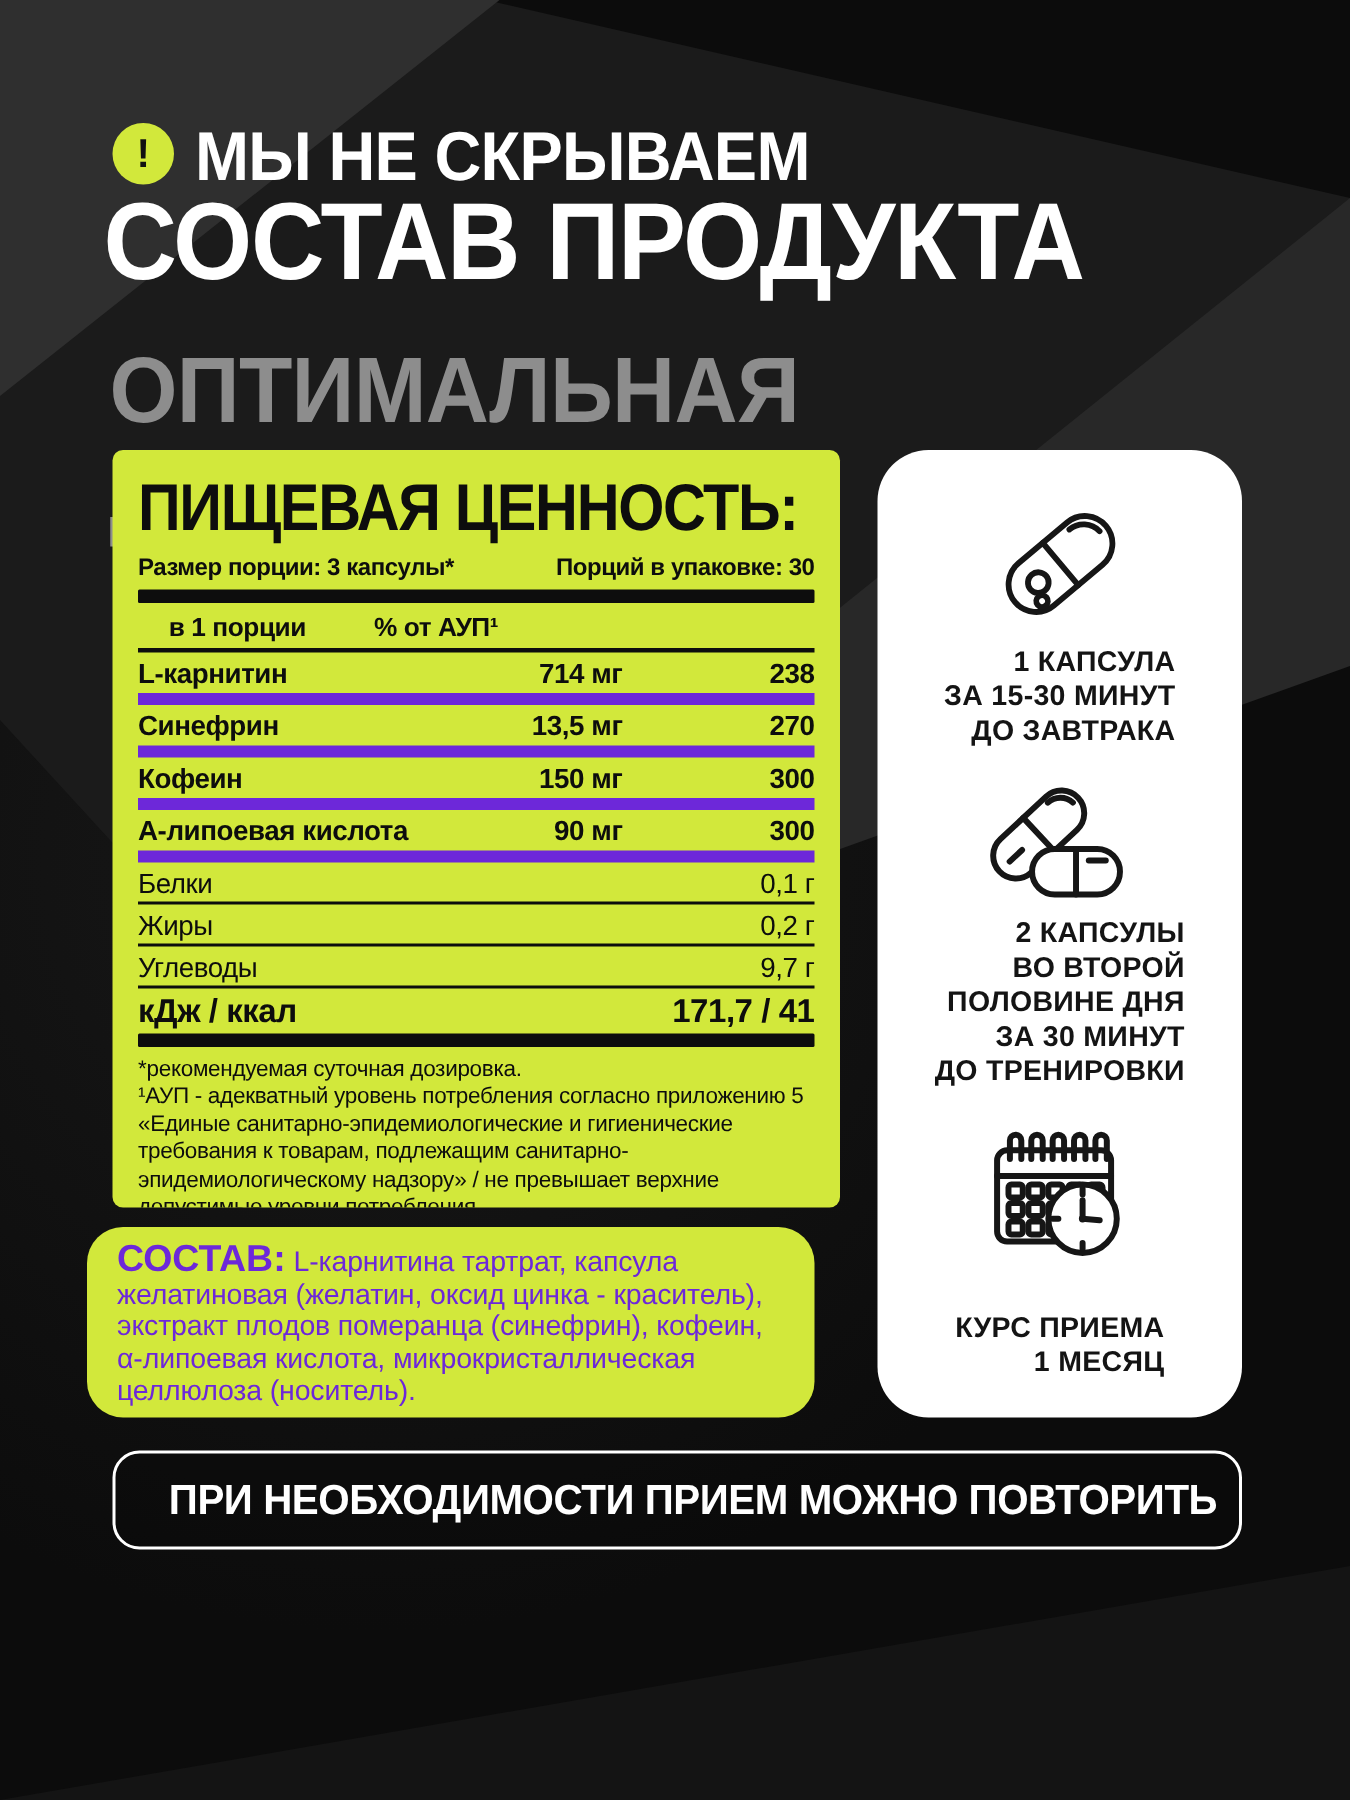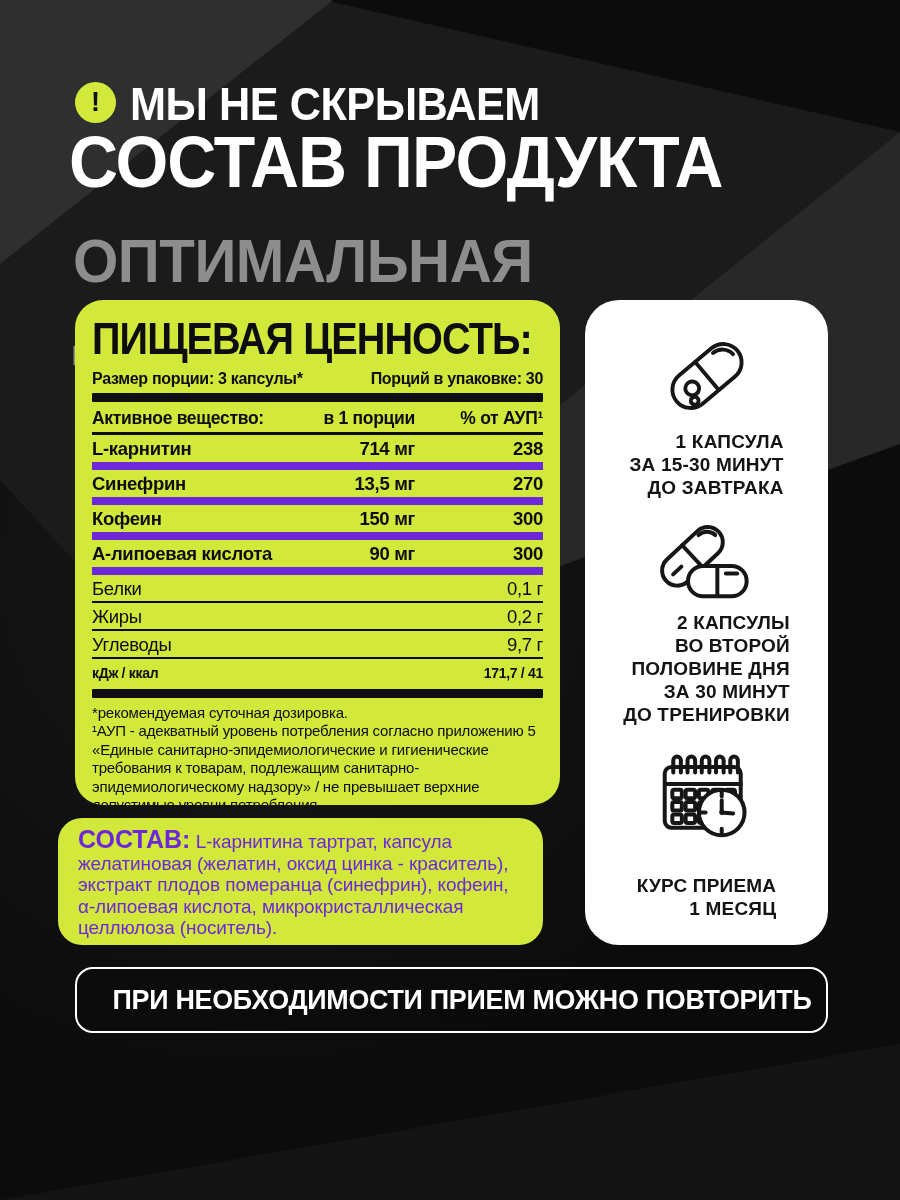--- a/index.html
+++ b/index.html
@@ -17,37 +17,37 @@
     background:var(--accent);display:flex;align-items:center;justify-content:center;
     color:#111;font-size:27px;font-weight:700;}
   .kicker{position:absolute;left:130px;top:77px;color:#fff;font-size:46px;font-weight:700;}
   .kicker>span{display:inline-block;transform:scaleX(.94);transform-origin:left;letter-spacing:-.5px;}
   .title{position:absolute;left:69px;top:120px;margin:0;color:#fff;font-size:73px;font-weight:700;}
   .title>span{display:inline-block;transform:scaleX(.93);transform-origin:left;letter-spacing:-1px;}
   .subtitle{position:absolute;left:73px;top:225px;color:#8d8d8d;font-size:62px;font-weight:700;}
   .subtitle>span{display:inline-block;transform:scaleX(.94);transform-origin:left;letter-spacing:-.5px;}
 
   
-  .nutrition-panel{position:absolute;left:75px;top:300px;width:485px;height:505px;border-radius:28px;
+  .nutrition-panel{position:absolute;left:75px;top:300px;width:485px;height:505px;border-radius:7px;
     background:var(--accent);color:#0d0d0d;padding:12px 17px;box-sizing:border-box;overflow:hidden;}
   .np-title{margin:2px 0 6px;font-size:44px;font-weight:700;white-space:nowrap;}
   .np-title>span{display:inline-block;transform:scaleX(.90);transform-origin:left;letter-spacing:-1px;}
   .serving-row{display:flex;justify-content:space-between;font-size:16px;font-weight:700;
     letter-spacing:-.3px;margin-bottom:5px;}
   .black-bar{height:9px;background:#0d0d0d;border-radius:1px;}
   .row{display:flex;align-items:baseline;letter-spacing:-.3px;}
   .t-head{padding:6px 0 3px;font-size:17.5px;font-weight:700;border-bottom:3px solid #0d0d0d;}
   .c-name{flex:1;text-align:left;}
   .c-amt{width:112px;text-align:right;}
   .c-pct{width:128px;text-align:right;}
   .active-row{padding:3.5px 0;font-size:18.5px;font-weight:700;border-bottom:8px solid #6d28d9;line-height:20px;}
   .sect{padding:4px 0 3px;font-size:18px;font-weight:700;border-bottom:3.5px solid #0d0d0d;letter-spacing:-.3px;}
   .plain-row{padding:2.5px 0;font-size:18.5px;font-weight:400;border-bottom:2px solid #0d0d0d;line-height:21px;}
   .plain-row .c-val{flex:none;text-align:right;}
-  .energy-row{padding:4px 0 5px;font-size:14px;font-weight:700;line-height:21px;}
+  .energy-row{padding:4px 0 5px;font-size:22px;font-weight:700;line-height:21px;}
   .energy-row .c-val{flex:1;text-align:right;}
   .footnotes{margin-top:6px;font-size:15px;line-height:18.4px;letter-spacing:-.2px;font-weight:400;}
 
   
   .dosage-panel{position:absolute;left:585px;top:300px;width:243px;height:645px;border-radius:34px;
     background:#fff;box-sizing:border-box;display:flex;flex-direction:column;align-items:center;
     padding-top:30px;color:#141414;}
   .step{display:flex;flex-direction:column;align-items:center;}
   .step-text{margin-top:8px;text-align:right;font-size:19px;font-weight:700;line-height:23px;letter-spacing:.2px;}
   .icon-svg{stroke:#161616;fill:none;stroke-width:4.2;stroke-linecap:round;stroke-linejoin:round;}
@@ -91,21 +91,20 @@
     <h2 class="np-title">
       <span>ПИЩЕВАЯ ЦЕННОСТЬ:</span>
     </h2>
     <div class="serving-row">
       <span>Размер порции: 3 капсулы*</span>
       <span>Порций в упаковке: 30</span>
     </div>
     <div class="black-bar"></div>
 
     <div class="row t-head">
-      <span class="c-name">Активное вещество:</span>
       <span class="c-amt">в 1 порции</span>
       <span class="c-pct">% от АУП¹</span>
     </div>
 
     <div class="row active-row">
       <span class="c-name">L-карнитин</span>
       <span class="c-amt">714 мг</span>
       <span class="c-pct">238</span>
     </div>
     <div class="row active-row">

